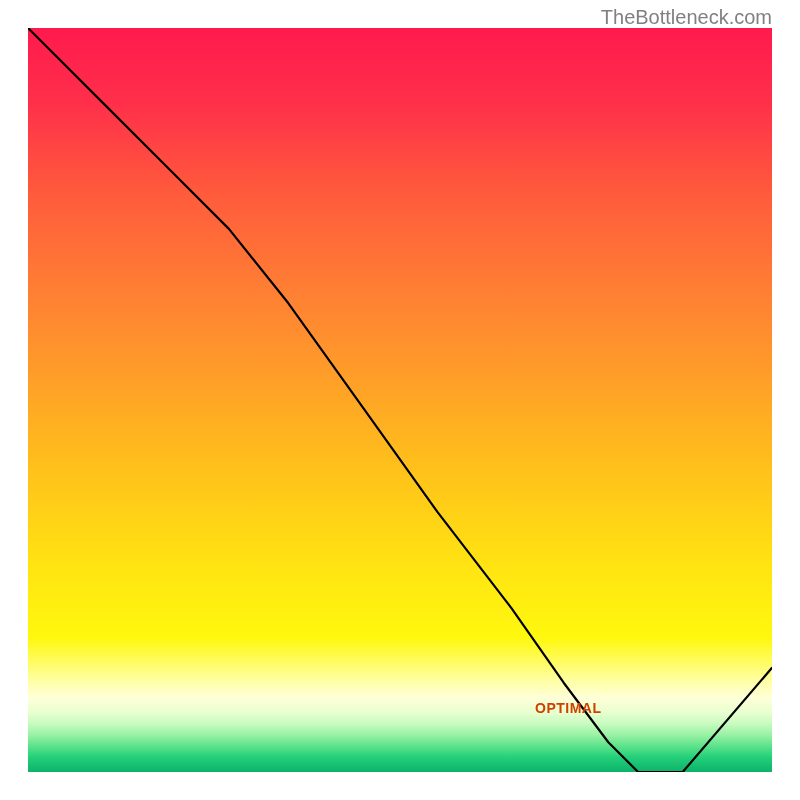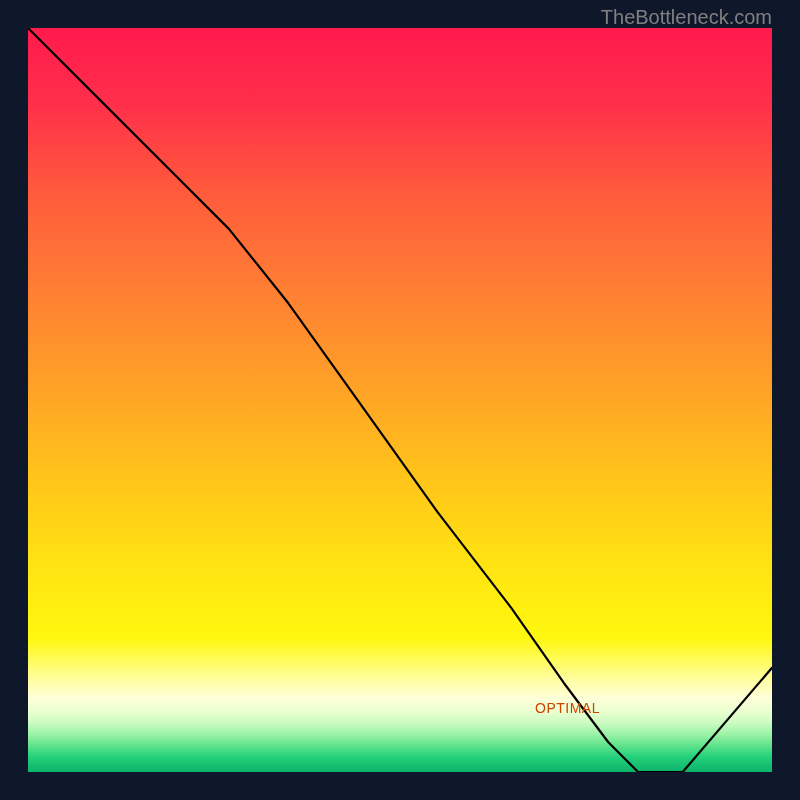--- a/index.html
+++ b/index.html
@@ -8,21 +8,21 @@
     width: 800px;
     height: 800px;
     background: #000000;
     font-family: Arial, Helvetica, sans-serif;
     overflow: hidden;
   }
   .container {
     position: relative;
     width: 800px;
     height: 800px;
-    background: #0f172a;
+    background: #ffffff;
   }
   .attribution {
     position: absolute;
     top: 6px;
     right: 28px;
     color: #808080;
     font-size: 20px;
     font-weight: normal;
     z-index: 5;
   }
@@ -38,21 +38,21 @@
     width: 744px;
     height: 744px;
   }
   .optimal-label {
     position: absolute;
     
     left: 535px;
     top: 700px;
     color: #d04000;
     font-size: 14px;
-    font-weight: normal;
+    font-weight: bold;
     letter-spacing: 0.5px;
     z-index: 6;
   }
 </style>
 </head>
 <body>
 
 <div class="container">
   <div class="attribution">TheBottleneck.com</div>
 

